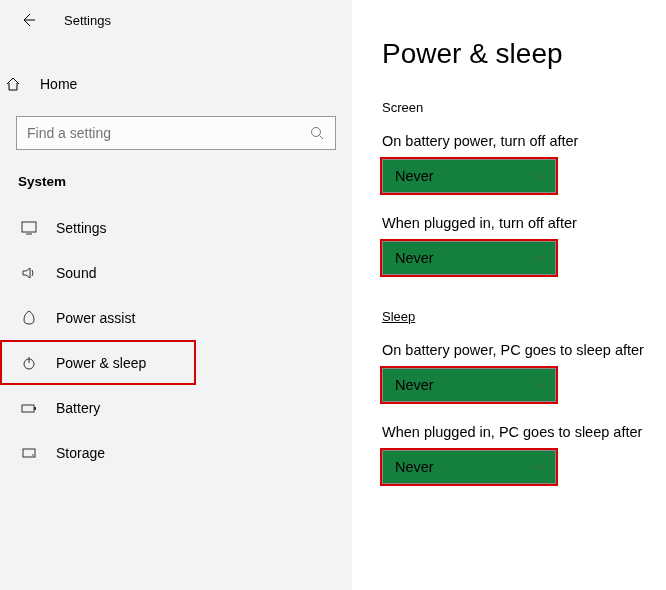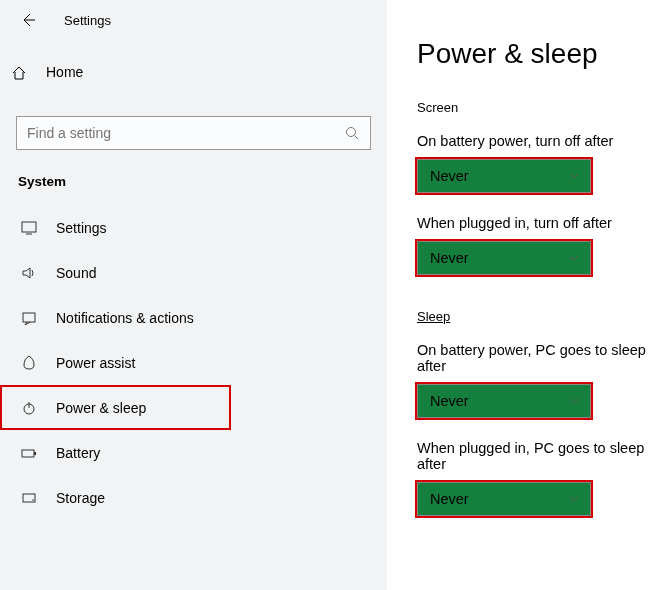--- a/index.html
+++ b/index.html
@@ -1,22 +1,22 @@
 <!DOCTYPE html>
 <html><head>
 <meta charset="utf-8">
 <style>
   * { box-sizing: border-box; margin: 0; padding: 0; }
   body { font-family: "Segoe UI", Arial, sans-serif; background: #fff; color: #000; width: 666px; height: 590px; overflow: hidden; }
   .app { display: flex; width: 100%; height: 100%; }
-  .sidebar { width: 387px; background: #f1f3f5; display: flex; flex-direction: column; }
+  .sidebar { width: 352px; background: #f1f3f5; display: flex; flex-direction: column; }
   .titlebar { display: flex; align-items: center; height: 40px; padding-left: 16px; }
   .back-btn { width: 24px; height: 24px; display: flex; align-items: center; justify-content: center; cursor: pointer; }
   .title { margin-left: 24px; font-size: 13px; }
-  .home-row { display: flex; align-items: flex-start; height: 40px; padding-left: 8px; margin-top: 24px; cursor: pointer; }
+  .home-row { display: flex; align-items: center; height: 40px; padding-left: 2px; margin-top: 24px; cursor: pointer; }
   .home-row .icon { width: 22px; display: flex; align-items: center; justify-content: center; }
   .home-row .label { margin-left: 16px; font-size: 14px; }
   .search-box { margin: 12px 16px 0 16px; height: 34px; border: 1px solid #999; background: #fbfcfd; display: flex; align-items: center; padding: 0 10px; cursor: text; }
   .search-box input { border: 0; outline: 0; background: transparent; flex: 1; font-size: 14px; color: #8b5cf6; }
   .section-label { font-weight: 600; font-size: 13.5px; margin: 24px 0 10px 18px; }
   .nav-list { display: flex; flex-direction: column; margin-top: 6px; }
   .nav-item { display: flex; align-items: center; height: 45px; padding-left: 18px; cursor: pointer; }
   .nav-item .icon { width: 22px; display: flex; align-items: center; justify-content: center; color: #333; }
   .nav-item .label { margin-left: 16px; font-size: 14px; }
   .nav-item.highlight { outline: 2px solid #d40000; outline-offset: -2px; margin-right: 156px; }
@@ -86,29 +86,20 @@
       <div class="nav-item">
         <span class="icon">
           <svg width="18" height="18" viewBox="0 0 18 18">
               <path d="M3 7 H6 L10 4 V14 L6 11 H3 Z" fill="none" stroke="#333" stroke-width="1"></path>
               <path d="M12 6 Q14 9 12 12" fill="none" stroke="#333" stroke-width="1"></path>
             </svg>
         </span>
         <span class="label">Sound</span>
       </div>
 
-      <div class="nav-item">
-        <span class="icon">
-          <svg width="18" height="18" viewBox="0 0 18 18">
-              <rect x="3" y="4" width="12" height="9" fill="none" stroke="#333" stroke-width="1"></rect>
-              <path d="M7 13 L5 16 L10 13" fill="none" stroke="#333" stroke-width="1"></path>
-            </svg>
-        </span>
-        <span class="label">Notifications &amp; actions</span>
-      </div>
 
       <div class="nav-item">
         <span class="icon">
           <svg width="18" height="18" viewBox="0 0 18 18">
               <path d="M9 2 Q4 5 4 11 Q4 15 9 15 Q14 15 14 11 Q14 5 9 2 Z" fill="none" stroke="#333" stroke-width="1"></path>
             </svg>
         </span>
         <span class="label">Power assist</span>
       </div>
 

